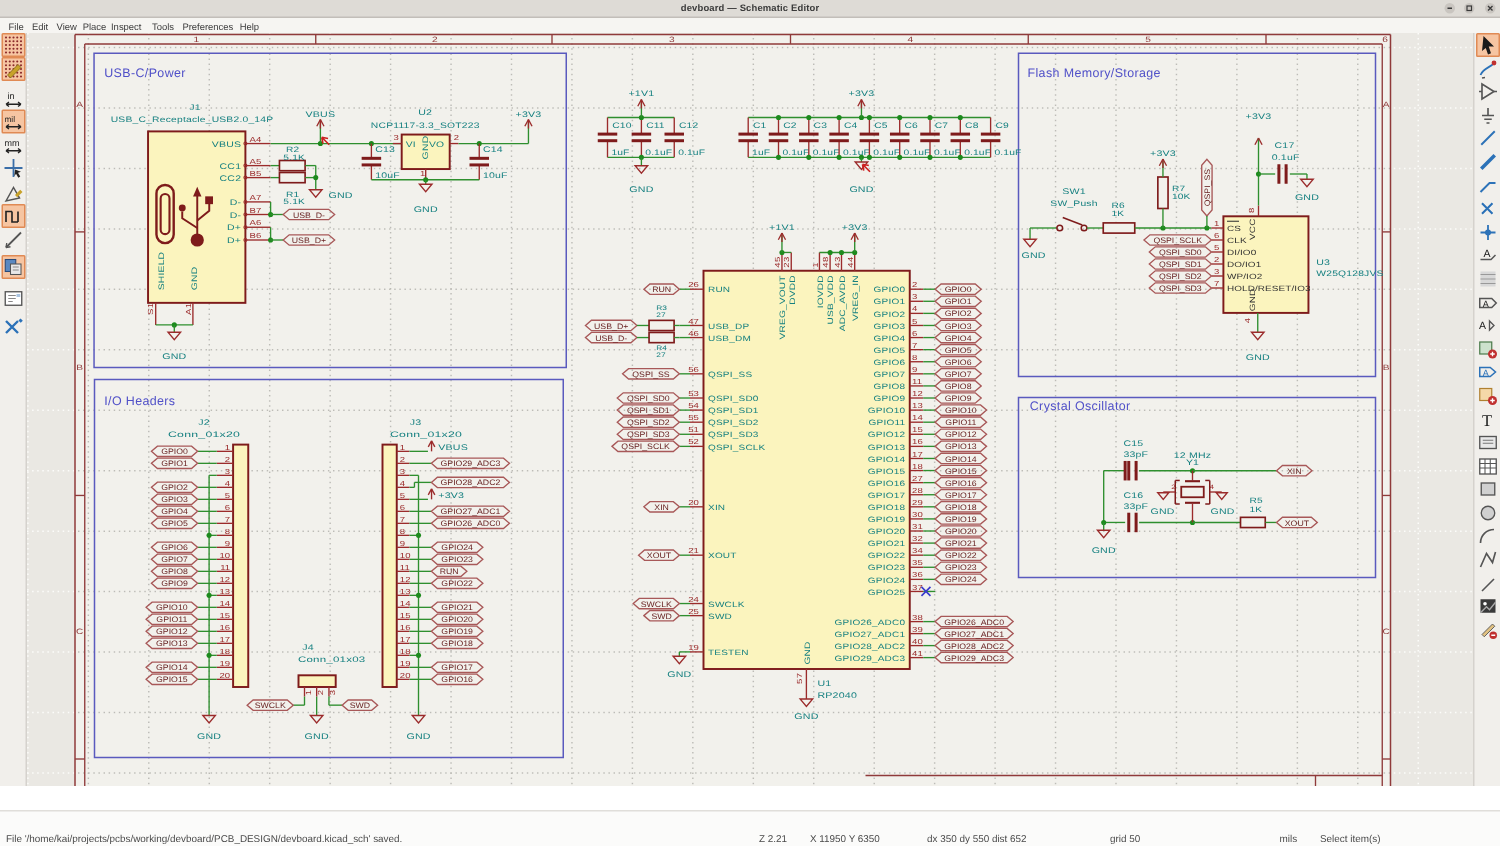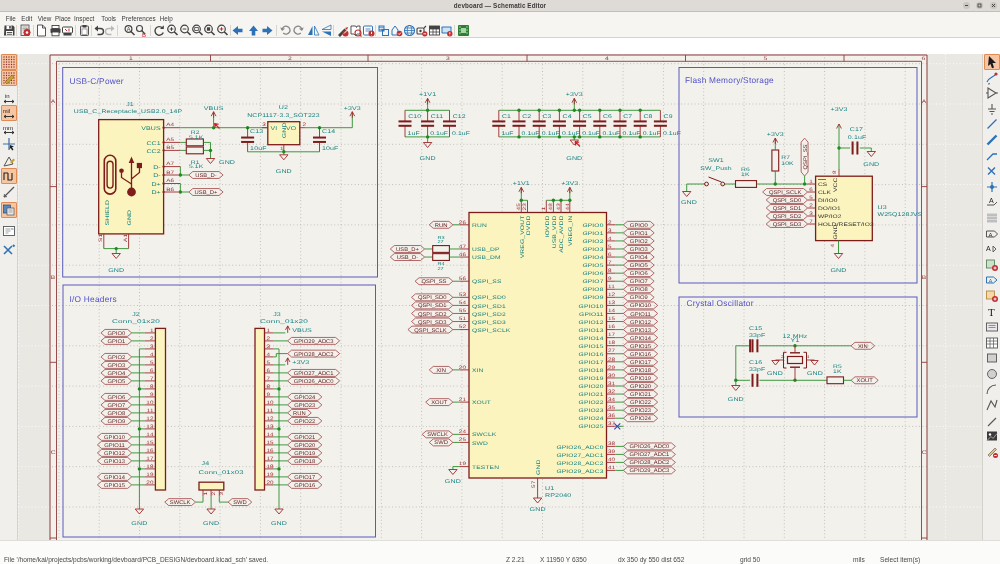--- a/index.html
+++ b/index.html
@@ -1,20 +1,20 @@
 <!DOCTYPE html>
 <html><head><meta charset="utf-8"><style>
 *{margin:0;padding:0;box-sizing:border-box}
 body{width:1000px;height:564px;font-family:"Liberation Sans",sans-serif;overflow:hidden;background:#fff;position:relative}
 .titlebar{position:absolute;left:0;top:0;width:1000px;height:12px;background:#dedbd6;border-bottom:1px solid #c2beb9}
 .titlebar .t{position:absolute;left:0;right:0;top:1.5px;text-align:center;font-size:6.3px;font-weight:bold;color:#3a3a3a;letter-spacing:0.1px}
 .menubar{position:absolute;left:0;top:12px;width:1000px;height:12px;background:#f6f5f2}
 .menubar span{position:absolute;top:3px;font-size:6.3px;color:#3c3c3c}
 .toolbar{position:absolute;left:0;top:24px;width:1000px;height:14px;background:#f6f5f2;border-bottom:1px solid #d5d2cd}
-.mainrow{position:absolute;left:0;top:54px;width:1000px;height:392px}
+.mainrow{position:absolute;left:0;top:22px;width:1000px;height:392px}
 .lrail{position:absolute;left:0;top:0;width:18px;height:502px;background:#f1efeb;border-right:1px solid #d5d2cd}
 .rrail{position:absolute;left:982px;top:0;width:18px;height:502px;background:#f1efeb;border-left:1px solid #d5d2cd}
 .canvas{position:absolute;left:18px;top:0;width:964px;height:502px}
 .statusbar{position:absolute;left:0;top:540px;width:1000px;height:24px;background:#fbfbfa;border-top:1px solid #e0deda}
 .statusbar span{position:absolute;top:15px;font-size:6.6px;color:#4a4a4a}
 </style></head>
 <body>
 <div class="titlebar">
     <div class="t">devboard — Schematic Editor</div>
     <div style="position:absolute;left:962.5px;top:2px;width:7px;height:7px;border-radius:50%;background:#c9c5c0"></div>

